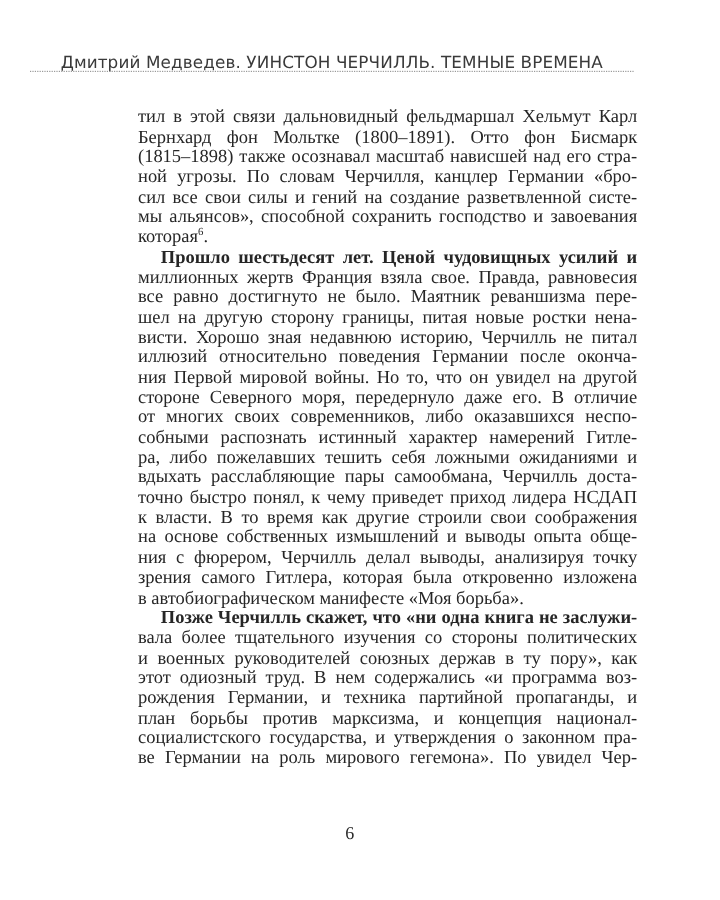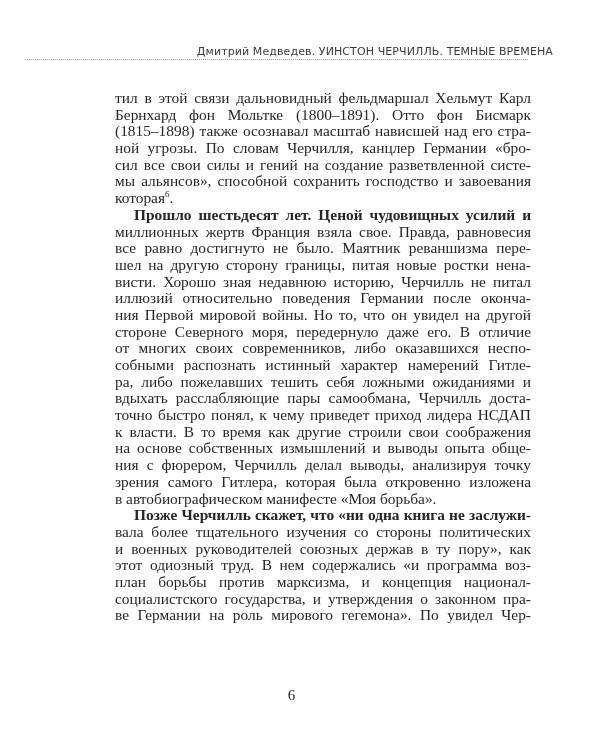--- a/index.html
+++ b/index.html
@@ -12,23 +12,23 @@
       height: 750px;
       position: relative;
       overflow: hidden;
       color: #2a2a2a;
     }
     .running-head {
       position: absolute;
       top: 45px;
       left: 0;
       width: 553px;
-      text-align: right;
+      text-align: center;
       font-family: "DejaVu Sans", sans-serif;
-      font-size: 11px;
+      font-size: 14px;
       color: #3a3a3a;
       letter-spacing: 0.1px;
       white-space: nowrap;
     }
     .head-rule {
       position: absolute;
       top: 59px;
       left: 25px;
       width: 503px;
       height: 0;
@@ -113,19 +113,20 @@
     <span class="line">ния с фюрером, Черчилль делал выводы, анализируя точку</span>
     <span class="line">зрения самого Гитлера, которая была откровенно изложена</span>
     <span class="line last">в автобиографическом манифесте «Моя борьба».</span>
   </div>
 
   <div>
     <span class="line indent">Позже Черчилль скажет, что «ни одна книга не заслужи-</span>
     <span class="line">вала более тщательного изучения со стороны политических</span>
     <span class="line">и военных руководителей союзных держав в ту пору», как</span>
     <span class="line">этот одиозный труд. В нем содержались «и программа воз-</span>
+    <span class="line">рождения Германии, и техника партийной пропаганды, и</span>
     <span class="line">план борьбы против марксизма, и концепция национал-</span>
     <span class="line">социалистского государства, и утверждения о законном пра-</span>
     <span class="line">ве Германии на роль мирового гегемона». По увидел Чер-</span>
   </div>
 </div>
 
 <div class="page-number">6</div>
 
 </body></html>

